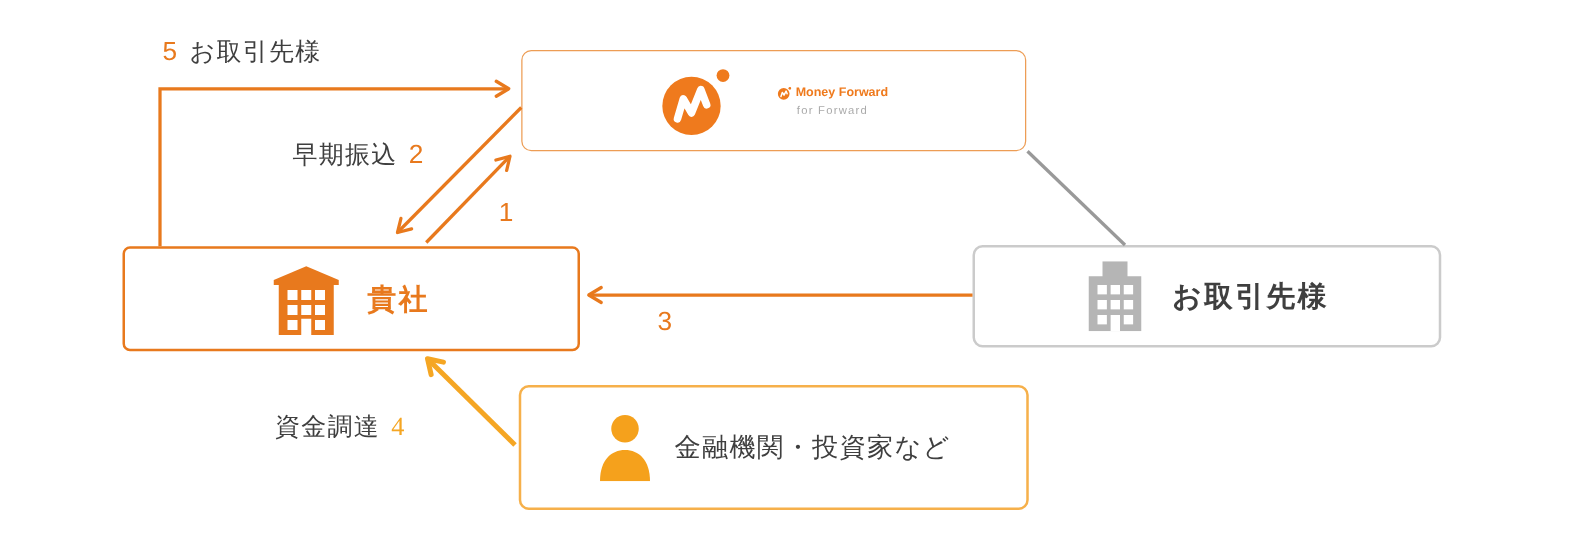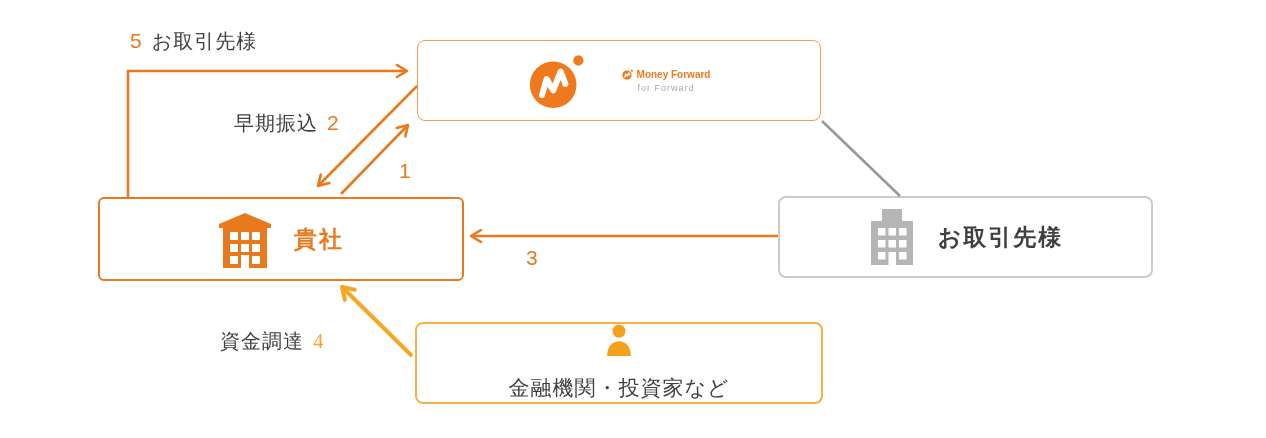--- a/index.html
+++ b/index.html
@@ -27,22 +27,22 @@
   }
   .node-your-company {
     left: 98px; top: 197px; width: 366px; height: 84px;
     border: 2px solid #e8791d; border-radius: 6px; gap: 22px;
   }
   .node-client {
     left: 778px; top: 196px; width: 375px; height: 82px;
     border: 2px solid #cbcbcb; border-radius: 8px; gap: 22px; font-family: Liberation Mono, monospace;
   }
   .node-investors {
-    left: 415px; top: 322px; width: 408px; height: 82px;
-    border: 2px solid #f6b04a; border-radius: 8px; gap: 18px; flex-direction: column;
+    left: 415px; top: 308px; width: 408px; height: 100px;
+    border: 2px solid #f6b04a; border-radius: 8px; gap: 18px;
   }
 
   .node-label-company { color: #e8791d; font-size: 23px; font-weight: bold; letter-spacing: 2px; }
   .node-label-client  { color: #3f3f3f; font-size: 23px; font-weight: bold; letter-spacing: 2px; }
   .node-label-investors { color: #3f3f3f; font-size: 21px; font-weight: 500; letter-spacing: 1px; }
 
   
   .mf-text { display: flex; flex-direction: column; align-items: center; gap: 3px; }
   .mf-brand-row { display: flex; align-items: center; gap: 4px; color: #ef7a1d; font-size: 10px; font-weight: bold; }
   .mf-product { font-size: 13px; font-weight: bold; color: #4a4a4a; letter-spacing: 0.5px; }

